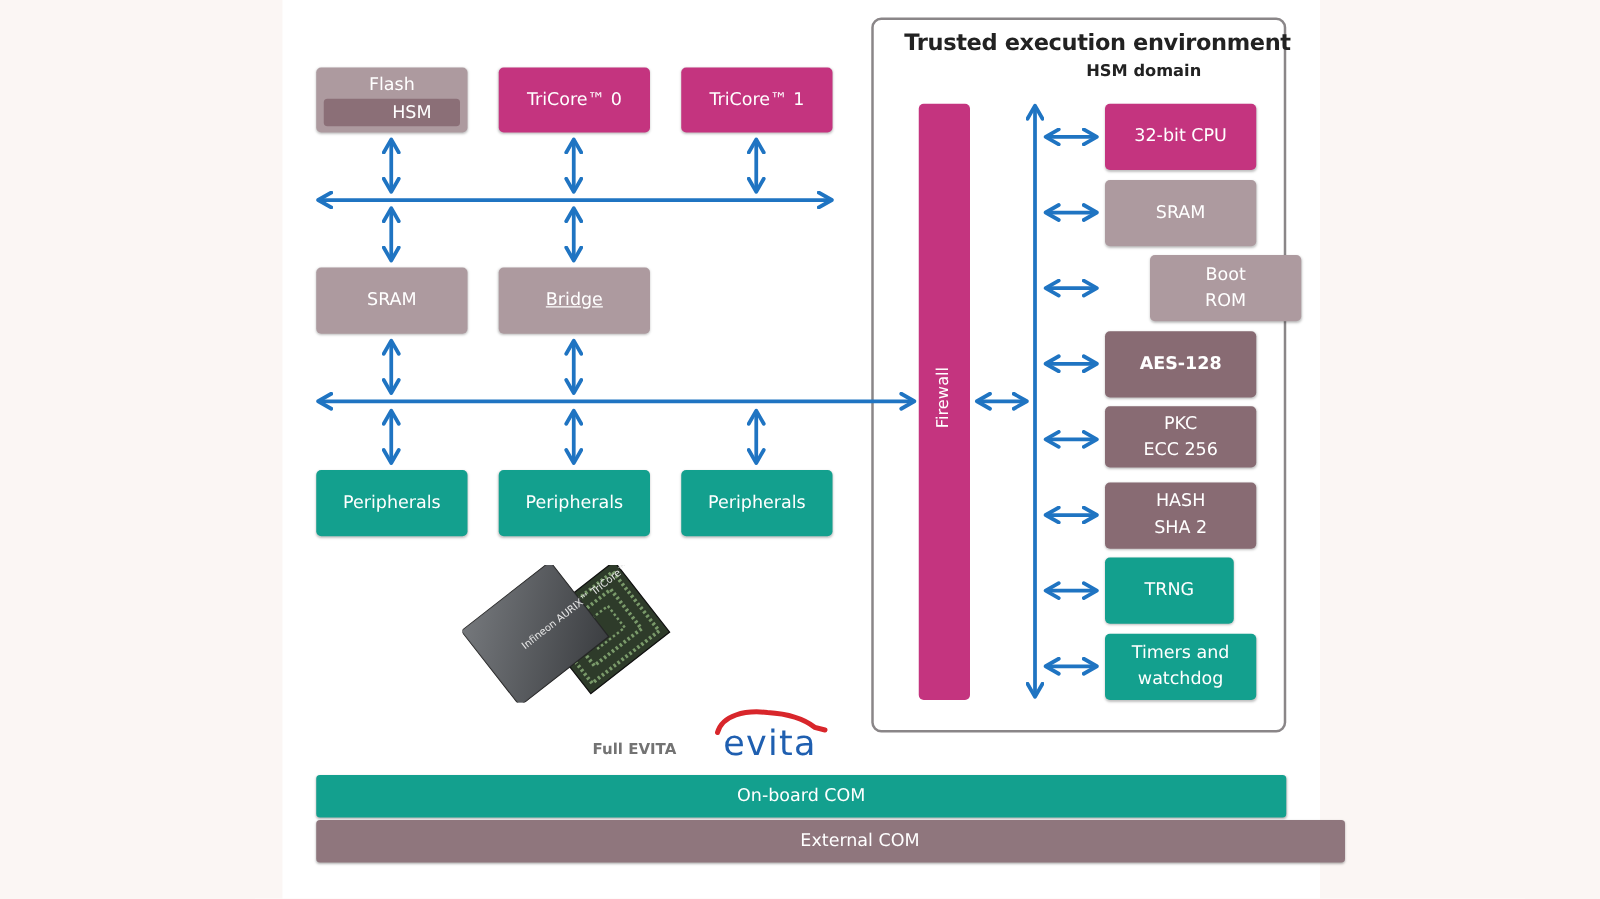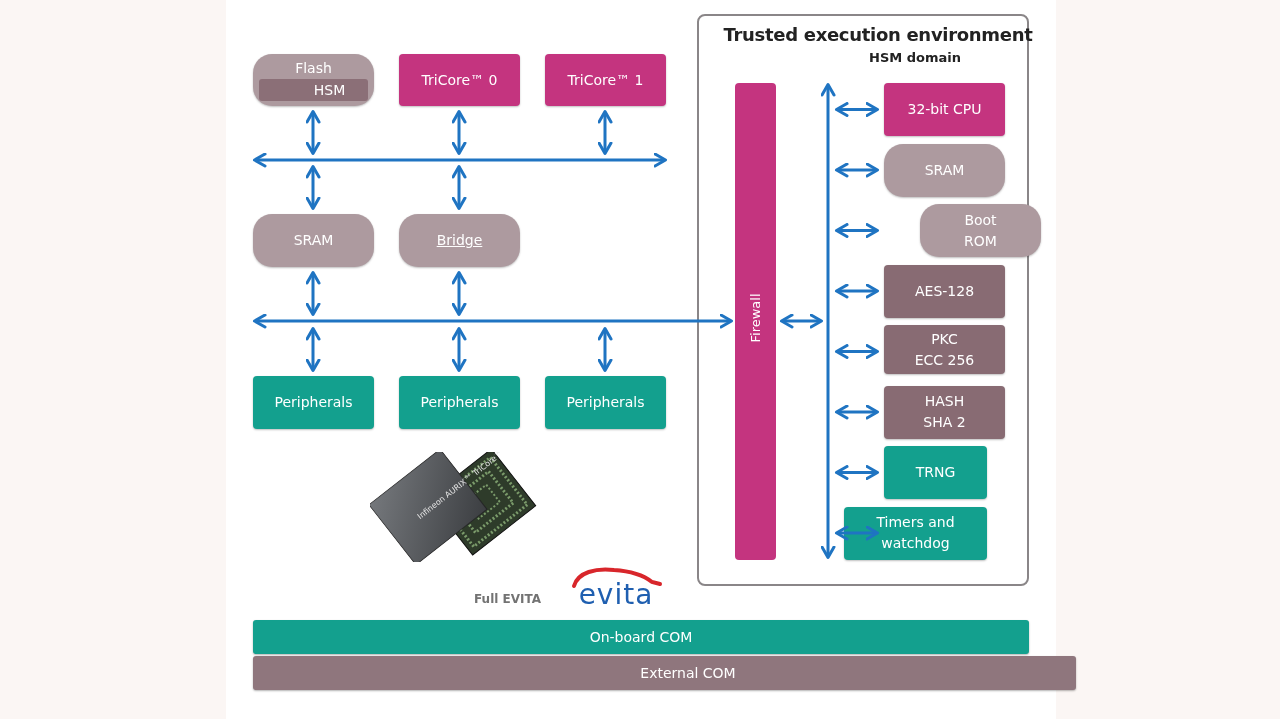--- a/index.html
+++ b/index.html
@@ -13,21 +13,21 @@
     position: absolute; left: 226px; top: 0; width: 830px; height: 719px;
     background: #ffffff;
   }
   .box {
     position: absolute; border-radius: 4px; color: #fff;
     display: flex; align-items: center; justify-content: center; text-align: center;
     font-size: 14px; line-height: 21px; white-space: pre-line;
     box-shadow: 0 1px 2px rgba(0,0,0,0.25);
   }
   .magenta { background: #c4347f; }
-  .mauve-light { background: #ad9a9f; border-radius: 19px; }
+  .mauve-light { background: #ad9a9f; }
   .mauve-dark { background: #886b73; }
   .teal { background: #13a08e; }
   .inner-hsm {
     position: absolute; left: 6px; right: 6px; bottom: 5px; height: 22px;
     background: #8b6f77; border-radius: 3px;
     display: flex; align-items: center; justify-content: center;
     color: #fff; font-size: 14px; padding-left: 32px;
   }
   .flash-label { position: absolute; top: 4px; left: 0; right: 0; text-align: center; font-size: 14px; color: #fff; }
   #tee-frame {
@@ -86,27 +86,27 @@
 <div id="tee-title">Trusted execution environment</div>
 <div id="tee-subtitle">HSM domain</div>
 <div id="firewall"></div>
 <div id="firewall-label">Firewall</div>
 
 <div id="tee-modules">
     <div class="box magenta" style="left: 884px; top: 83px; width: 121px; height: 53px;">32-bit CPU</div>
     <div class="box mauve-light" style="left: 884px; top: 143.5px; width: 121px; height: 53px;">SRAM</div>
     <div class="box mauve-light" style="left: 884px; top: 204px; width: 121px; height: 53px; margin-left: 36px;">Boot
 ROM</div>
-    <div class="box mauve-dark" style="left: 884px; top: 264.5px; width: 121px; height: 53px;">AES-128</div>
+    <div class="box mauve-dark" style="left: 884px; top: 264.5px; width: 121px; height: 53px; font-weight: bold;">AES-128</div>
     <div class="box mauve-dark" style="left: 884px; top: 325px; width: 121px; height: 49px;">PKC
 ECC 256</div>
     <div class="box mauve-dark" style="left: 884px; top: 385.5px; width: 121px; height: 53px;">HASH
 SHA 2</div>
     <div class="box teal" style="left: 884px; top: 446px; width: 103px; height: 53px;">TRNG</div>
-    <div class="box teal" style="left: 844px; top: 506.5px; width: 143px; height: 53px;">Timers and
+    <div class="box teal" style="left: 884px; top: 506.5px; width: 121px; height: 53px;">Timers and
 watchdog</div>
   </div>
 
 <svg id="wires" xmlns="http://www.w3.org/2000/svg">
   <defs>
     <marker id="ah" viewBox="0 0 10 10" refX="7" refY="5" markerWidth="5" markerHeight="5" orient="auto-start-reverse">
       <path d="M1,1 L8,5 L1,9" fill="none" stroke="#1f74c2" stroke-width="2" stroke-linecap="round" stroke-linejoin="round"></path>
     </marker>
   </defs>
   <g stroke="#1f74c2" stroke-width="3" fill="none" stroke-linecap="round">

